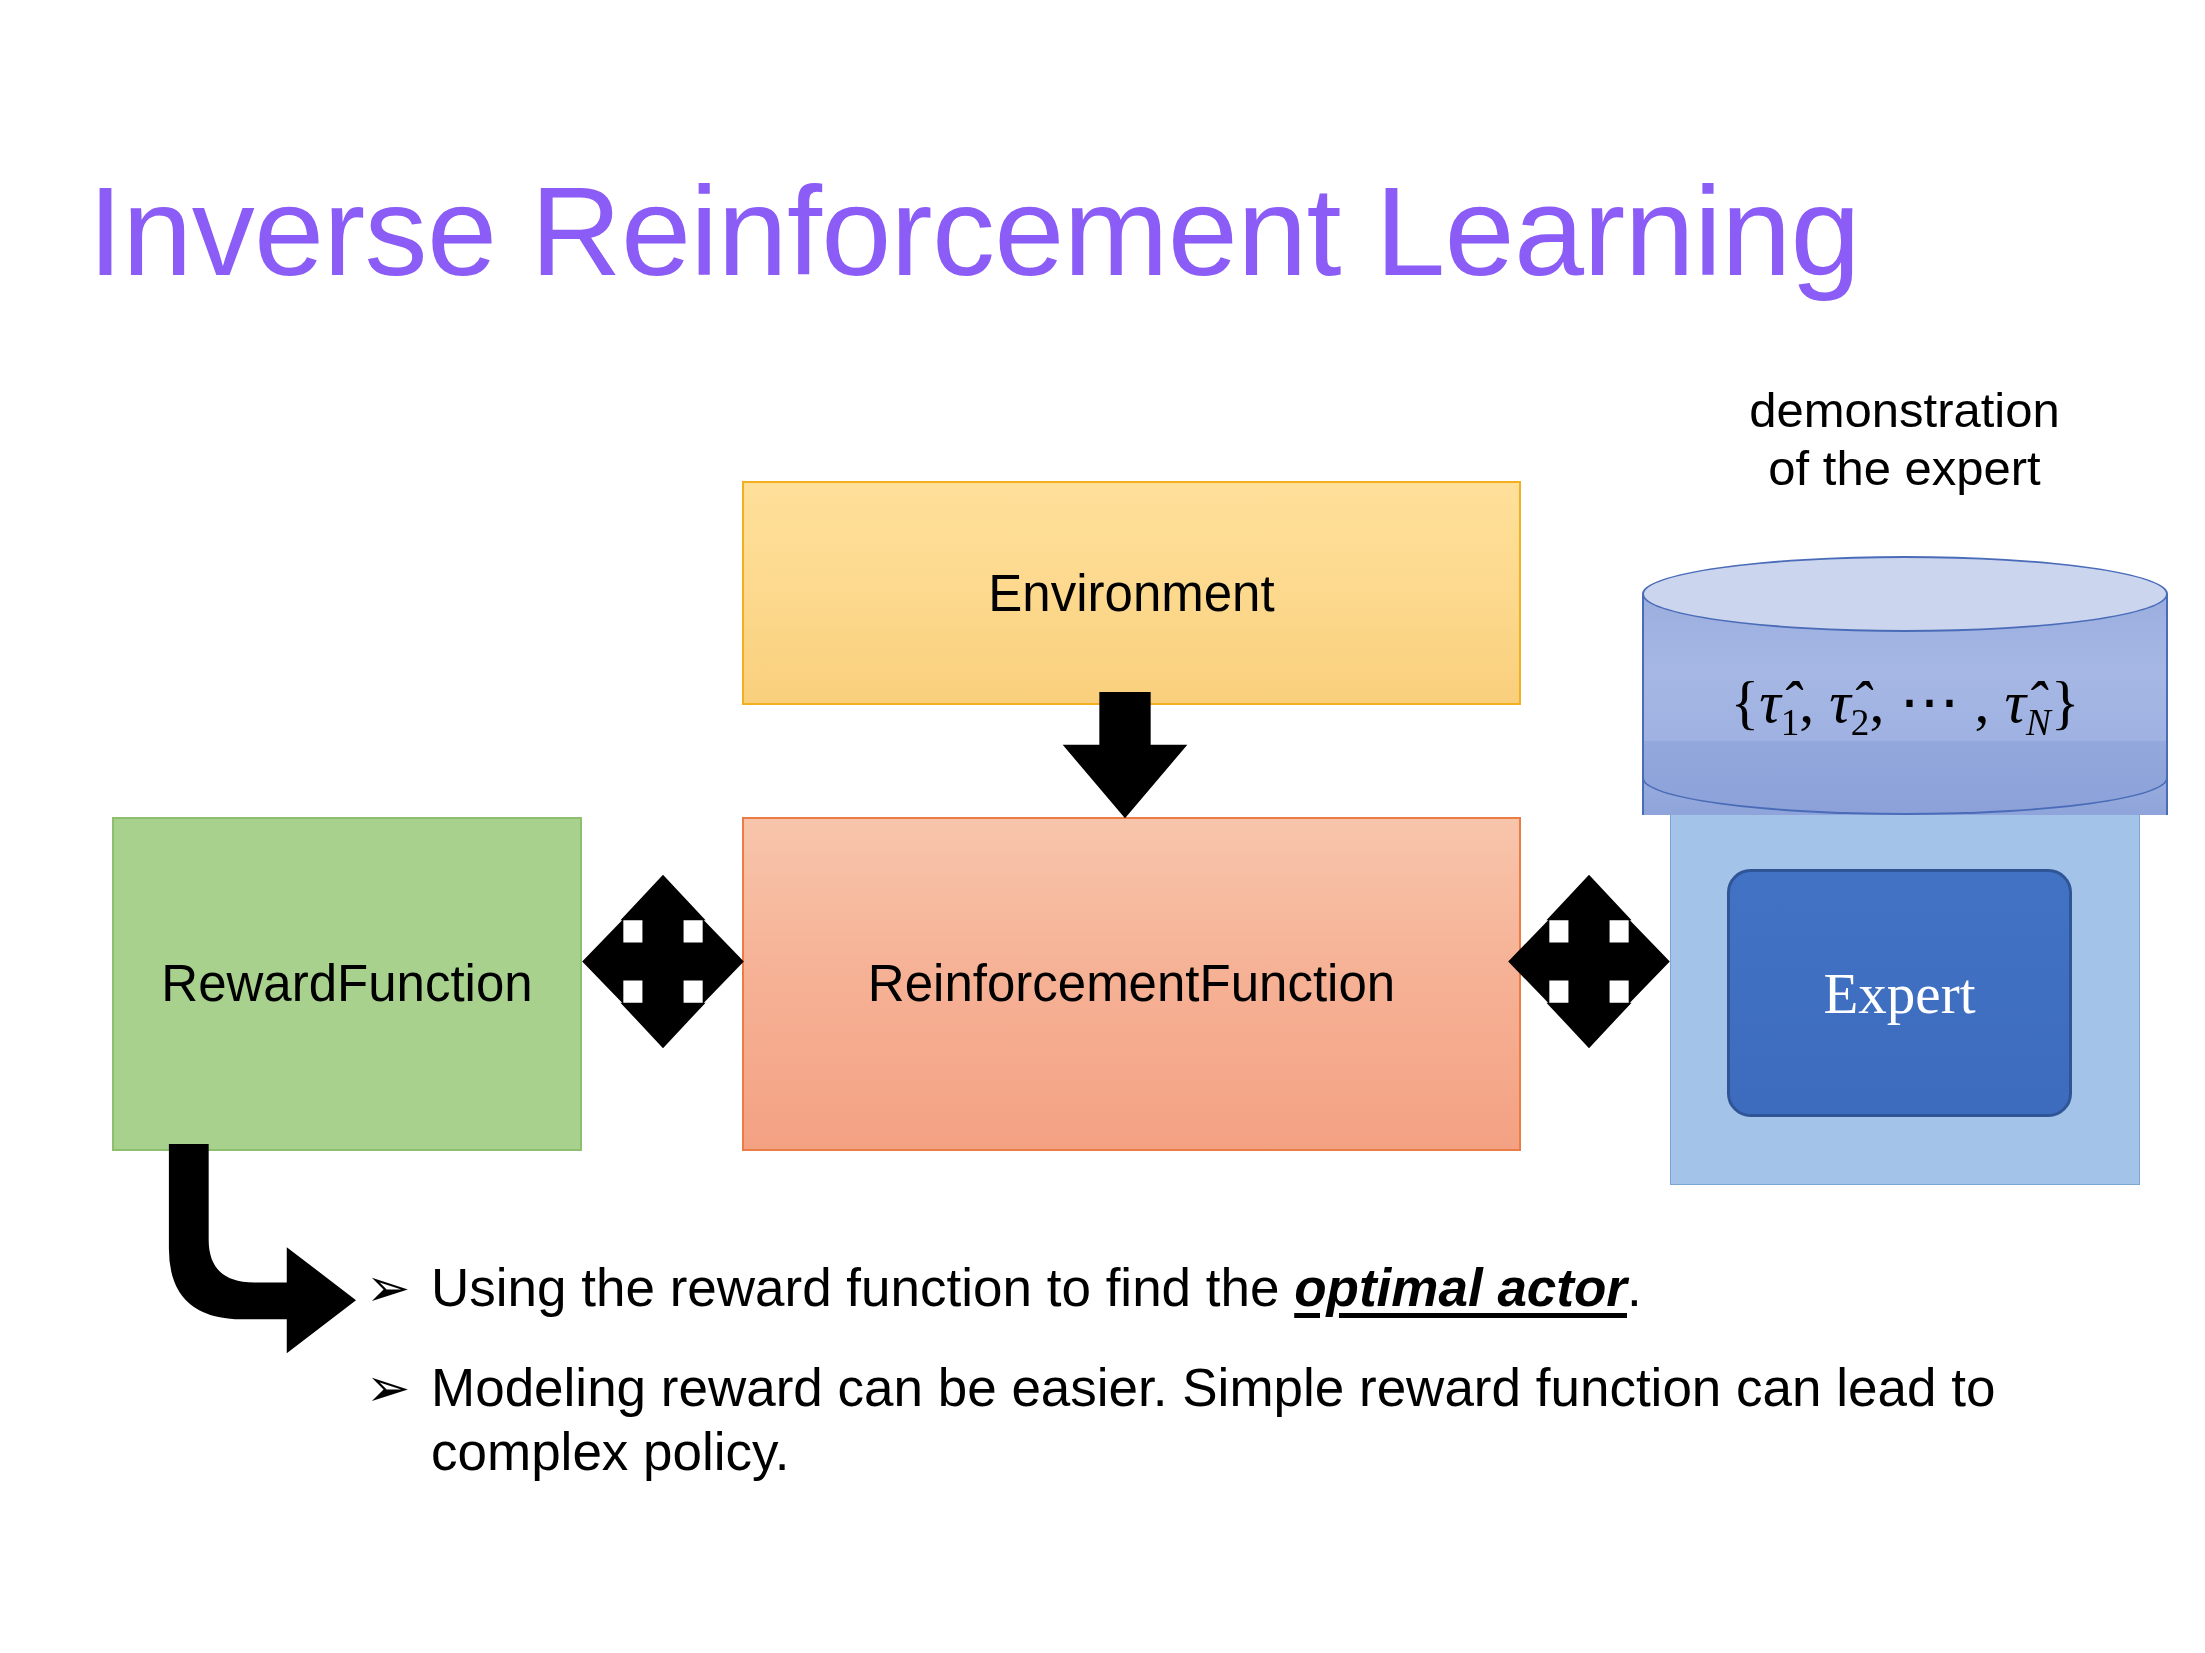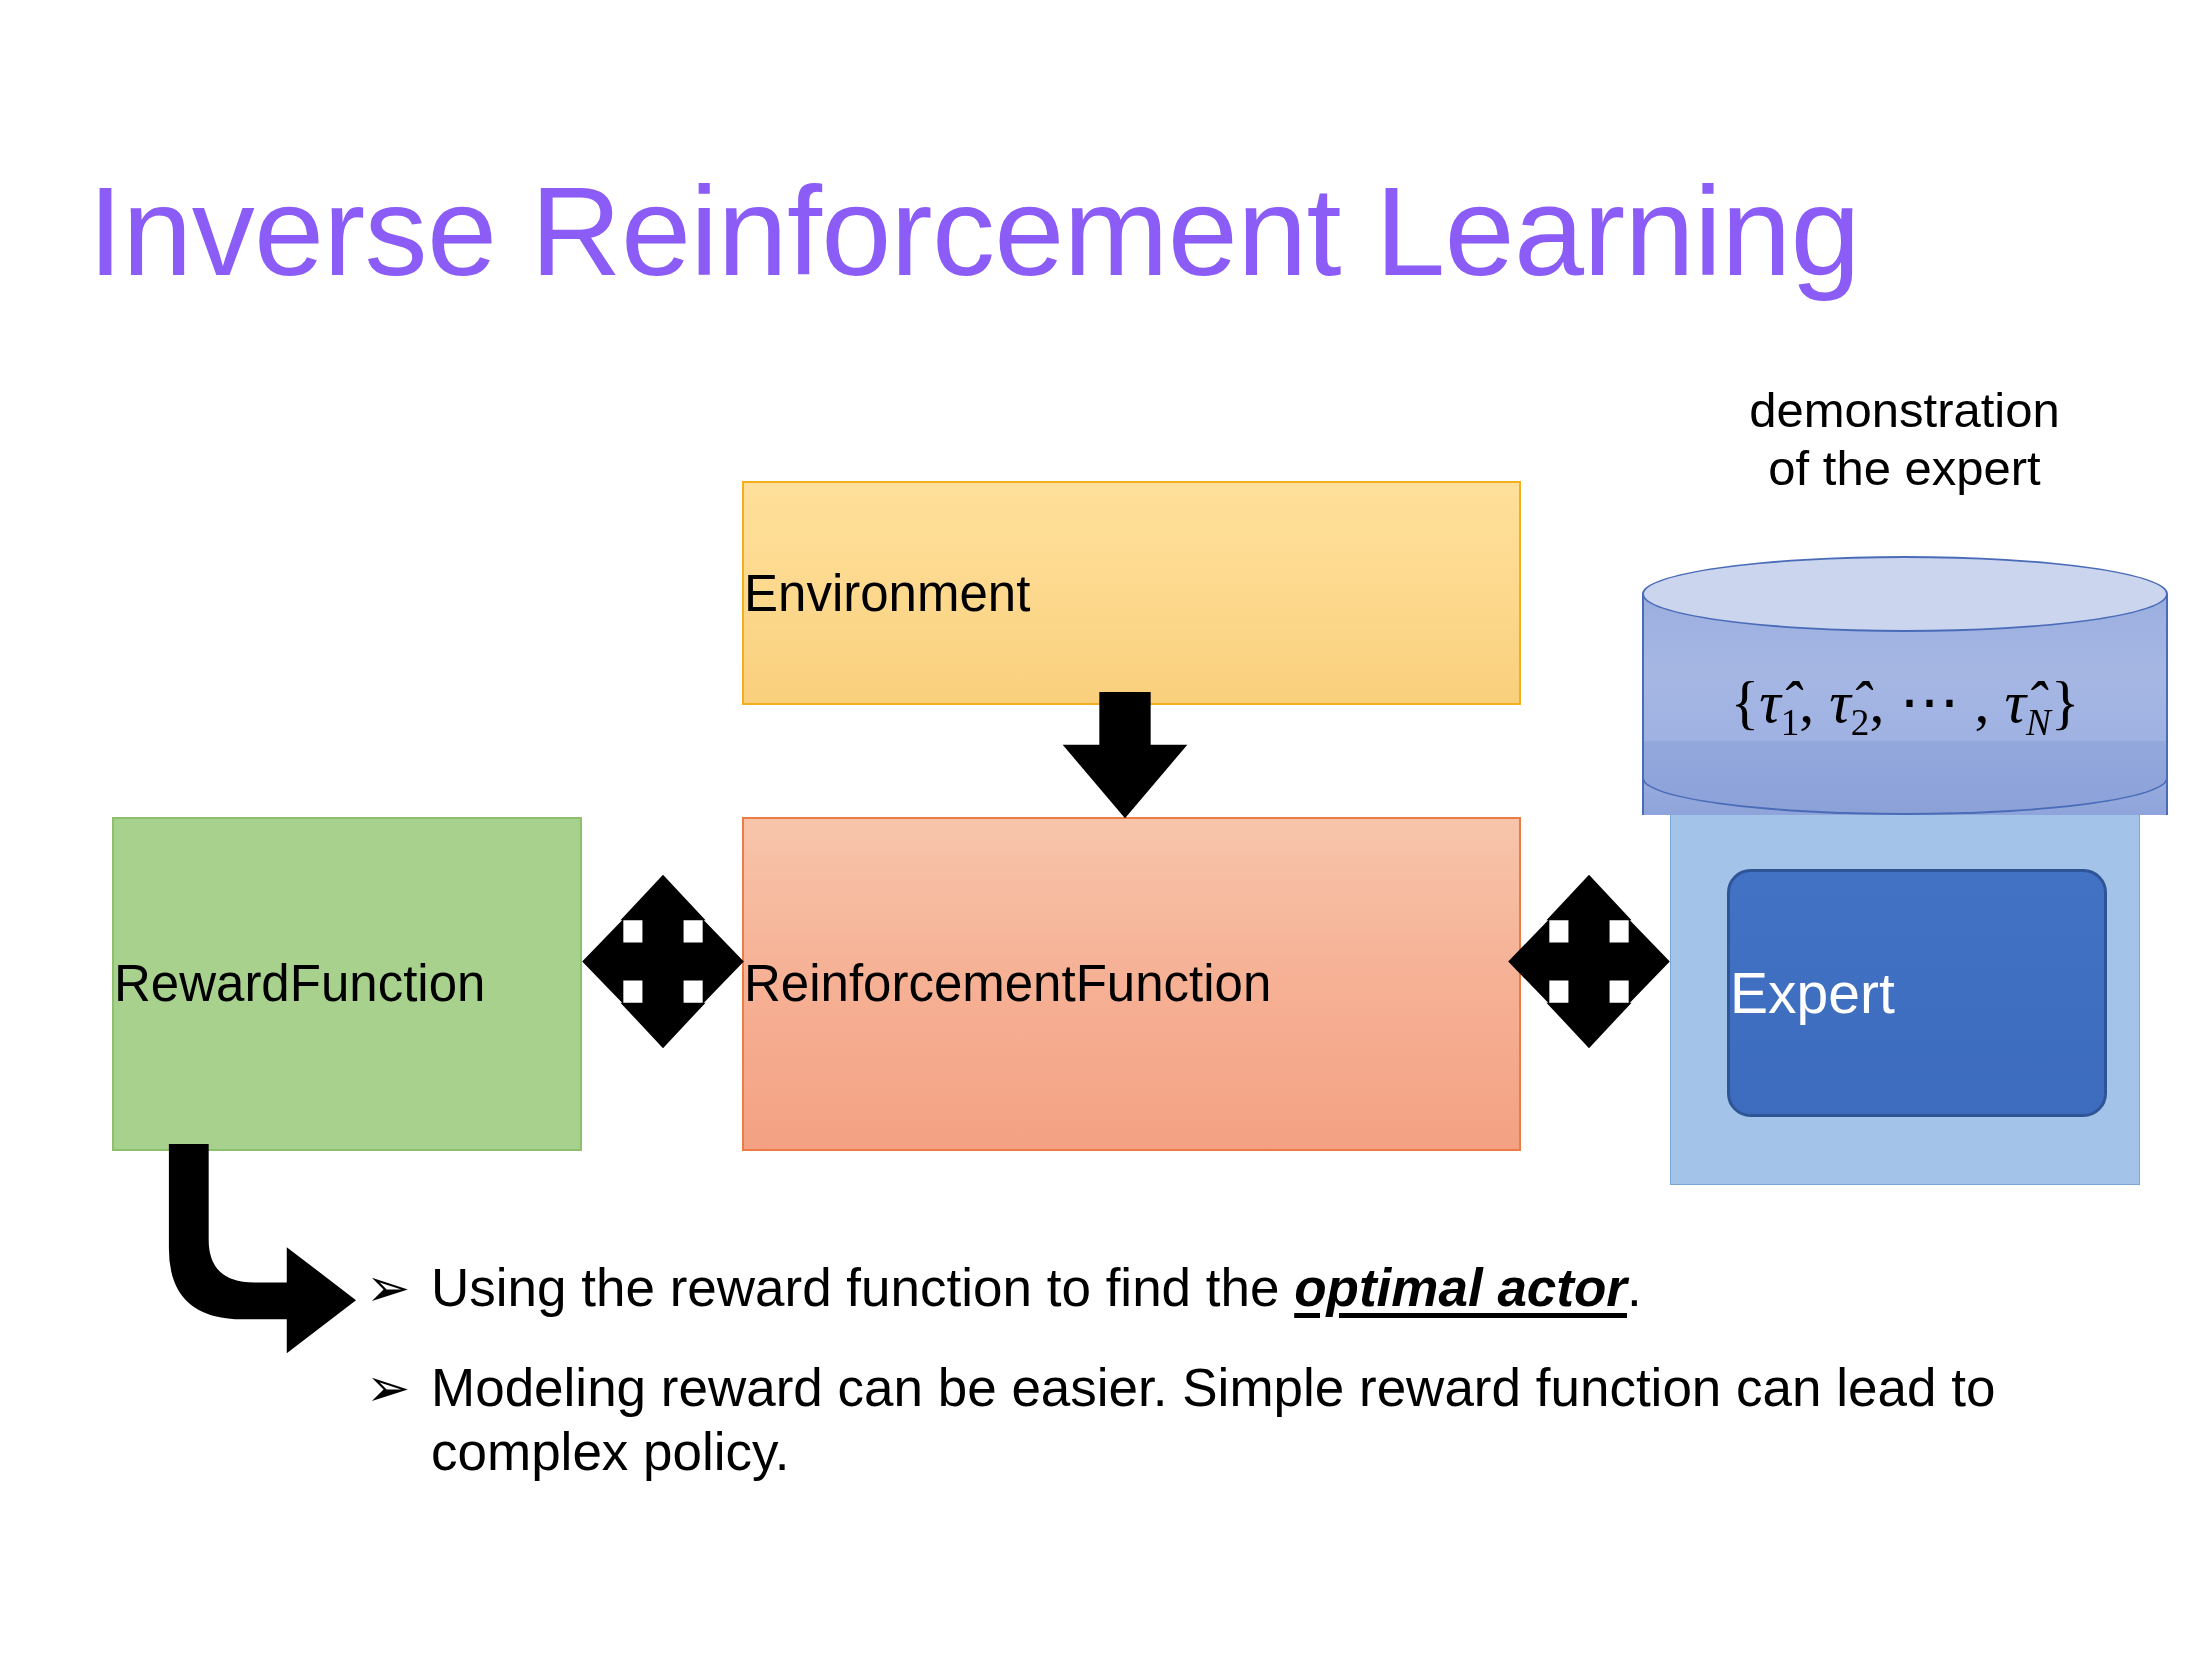--- a/index.html
+++ b/index.html
@@ -32,20 +32,21 @@
     letter-spacing: -0.7px;
     white-space: nowrap;
   }
 
   
   .dbox {
     position: absolute;
     box-sizing: border-box;
     display: flex;
     align-items: center;
+    justify-content: center;
     text-align: center;
     color: #000000;
     font-family: "Liberation Sans", sans-serif;
   }
 
   
   #box-environment {
     left: 742px;
     top: 481px;
     width: 779px;
@@ -158,27 +159,28 @@
     font-size: 0.62em;
     vertical-align: sub;
     font-style: italic;
   }
   #cyl-formula .subn { font-style: normal; }
 
   
   #box-expert {
     left: 1727px;
     top: 869px;
-    width: 380px;
+    width: 345px;
     height: 248px;
     background: linear-gradient(to bottom, #4272c4 0%, #3d6cbe 100%);
     border: 3.7px solid #2f5597;
     border-radius: 23.5px;
     color: #ffffff;
     font-size: 57px;
+    font-family: Liberation Serif, serif;
   }
 
   
   .arrow-svg { position: absolute; }
 
   #arrow-down-env { left: 1044px; top: 692px; }
   #arrow-lr-left  { left: 582px;  top: 866px; }
   #arrow-lr-right { left: 1508px; top: 866px; }
   #arrow-elbow    { left: 163px;  top: 1144px; }
 

